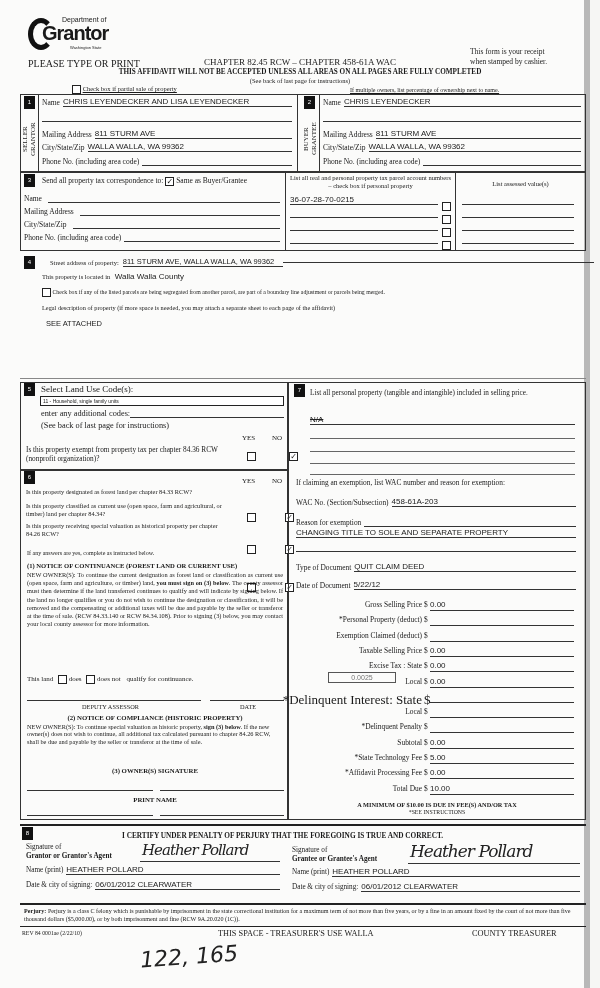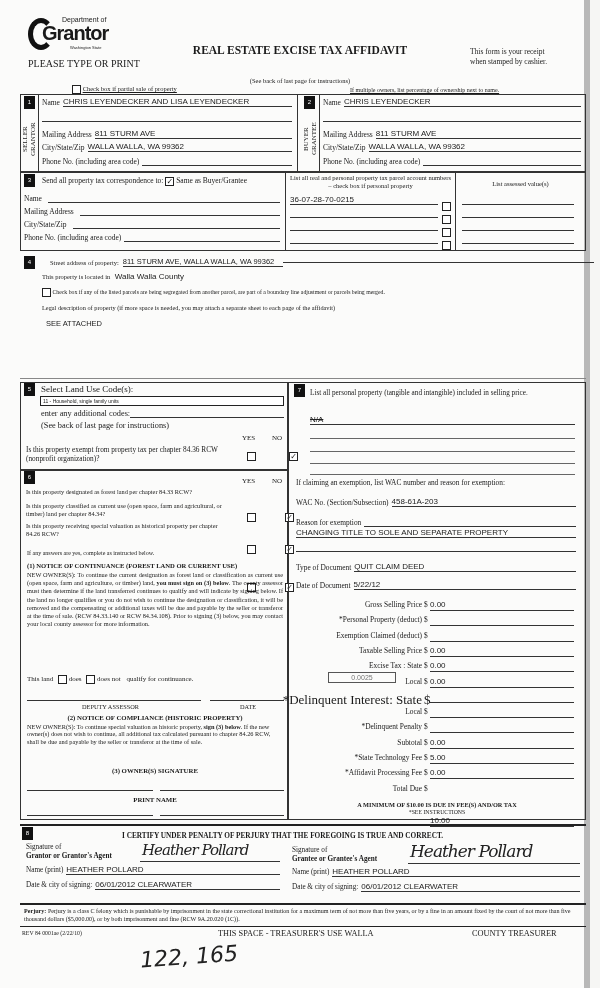--- a/index.html
+++ b/index.html
@@ -49,23 +49,24 @@
 <div class="page">
 
   
   <div class="abs" style="left:28px;top:16px;width:90px;height:40px;">
     <div class="abs" style="left:0;top:2px;width:26px;height:32px;border-radius:50%;border:5px solid #111;border-right-color:transparent;"></div>
     <div class="abs sans" style="left:34px;top:0;font-size:7px;">Department of</div>
     <div class="abs sans bold" style="left:14px;top:6px;font-size:20px;letter-spacing:-1px;line-height:22px;">Grantor</div>
     <div class="abs sans" style="left:42px;top:29px;font-size:4px;">Washington State</div>
   </div>
   <div class="abs serif" style="left:28px;top:58px;font-size:10px;">PLEASE TYPE OR PRINT</div>
-  <div class="abs serif bold center" style="left:150px;top:44px;width:300px;font-size:11.5px;">REAL ESTATE EXCISE TAX AFFIDAVIT</div>
+  <div class="abs serif center" style="left:150px;top:57px;width:300px;font-size:9px;">CHAPTER 82.45 RCW – CHAPTER 458-61A WAC</div>
   <div class="abs serif" style="left:470px;top:47px;font-size:7.5px;">This form is your receipt</div>
   <div class="abs serif" style="left:470px;top:57px;font-size:7.5px;">when stamped by cashier.</div>
+  <div class="abs serif bold center" style="left:60px;top:68px;width:480px;font-size:7.2px;">THIS AFFIDAVIT WILL NOT BE ACCEPTED UNLESS ALL AREAS ON ALL PAGES ARE FULLY COMPLETED</div>
   <div class="abs serif center" style="left:150px;top:77px;width:300px;font-size:6.5px;">(See back of last page for instructions)</div>
   <div class="abs serif" style="left:72px;top:85px;font-size:6.5px;">
     <span class="cb"></span>
     <span style="text-decoration:underline;">Check box if partial sale of property</span>
   </div>
   <div class="abs serif" style="left:350px;top:87px;font-size:6px;text-decoration:underline;">If multiple owners, list percentage of ownership next to name.</div>
 
   
   <div class="box" style="left:20px;top:94px;width:566px;height:78px;"></div>
   <div class="vl" style="left:297px;top:94px;height:78px;"></div>
@@ -314,21 +315,21 @@
         <span class="abs uline filled right" style="left:140px;top:0;width:144px;height:11px;">5.00</span>
       </div>
       <div class="abs" style="left: 290px; top: 768px; width: 290px; height: 12px; font-size: 7.4px;">
         <span class="abs right" style="right:158px;top:0;white-space:nowrap;">*Affidavit Processing Fee</span>
         <span class="abs" style="left:134px;top:0;">$</span>
         <span class="abs uline filled right" style="left:140px;top:0;width:144px;height:11px;">0.00</span>
       </div>
       <div class="abs" style="left: 290px; top: 784px; width: 290px; height: 12px; font-size: 7.4px;">
         <span class="abs right" style="right:158px;top:0;white-space:nowrap;">Total Due</span>
         <span class="abs" style="left:134px;top:0;">$</span>
-        <span class="abs uline filled right" style="left:140px;top:0;width:144px;height:11px;margin-top:32px;">10.00</span>
+        <span class="abs uline filled right" style="left:140px;top:0;width:144px;height:11px;">10.00</span>
       </div>
     </div>
 
   <div class="abs bold center" style="left:290px;top:801px;width:294px;font-size:6.3px;">A MINIMUM OF $10.00 IS DUE IN FEE(S) AND/OR TAX</div>
   <div class="abs center" style="left:290px;top:809px;width:294px;font-size:5.8px;">*SEE INSTRUCTIONS</div>
 
   
   <div class="hl" style="left:20px;top:824px;width:566px;border-top:2px solid #222;"></div>
   <div class="secnum" style="left:22px;top:827px;">8</div>
   <div class="abs bold" style="left:122px;top:831px;font-size:7.3px;text-decoration:none;">I CERTIFY UNDER PENALTY OF PERJURY THAT THE FOREGOING IS TRUE AND CORRECT.</div>

